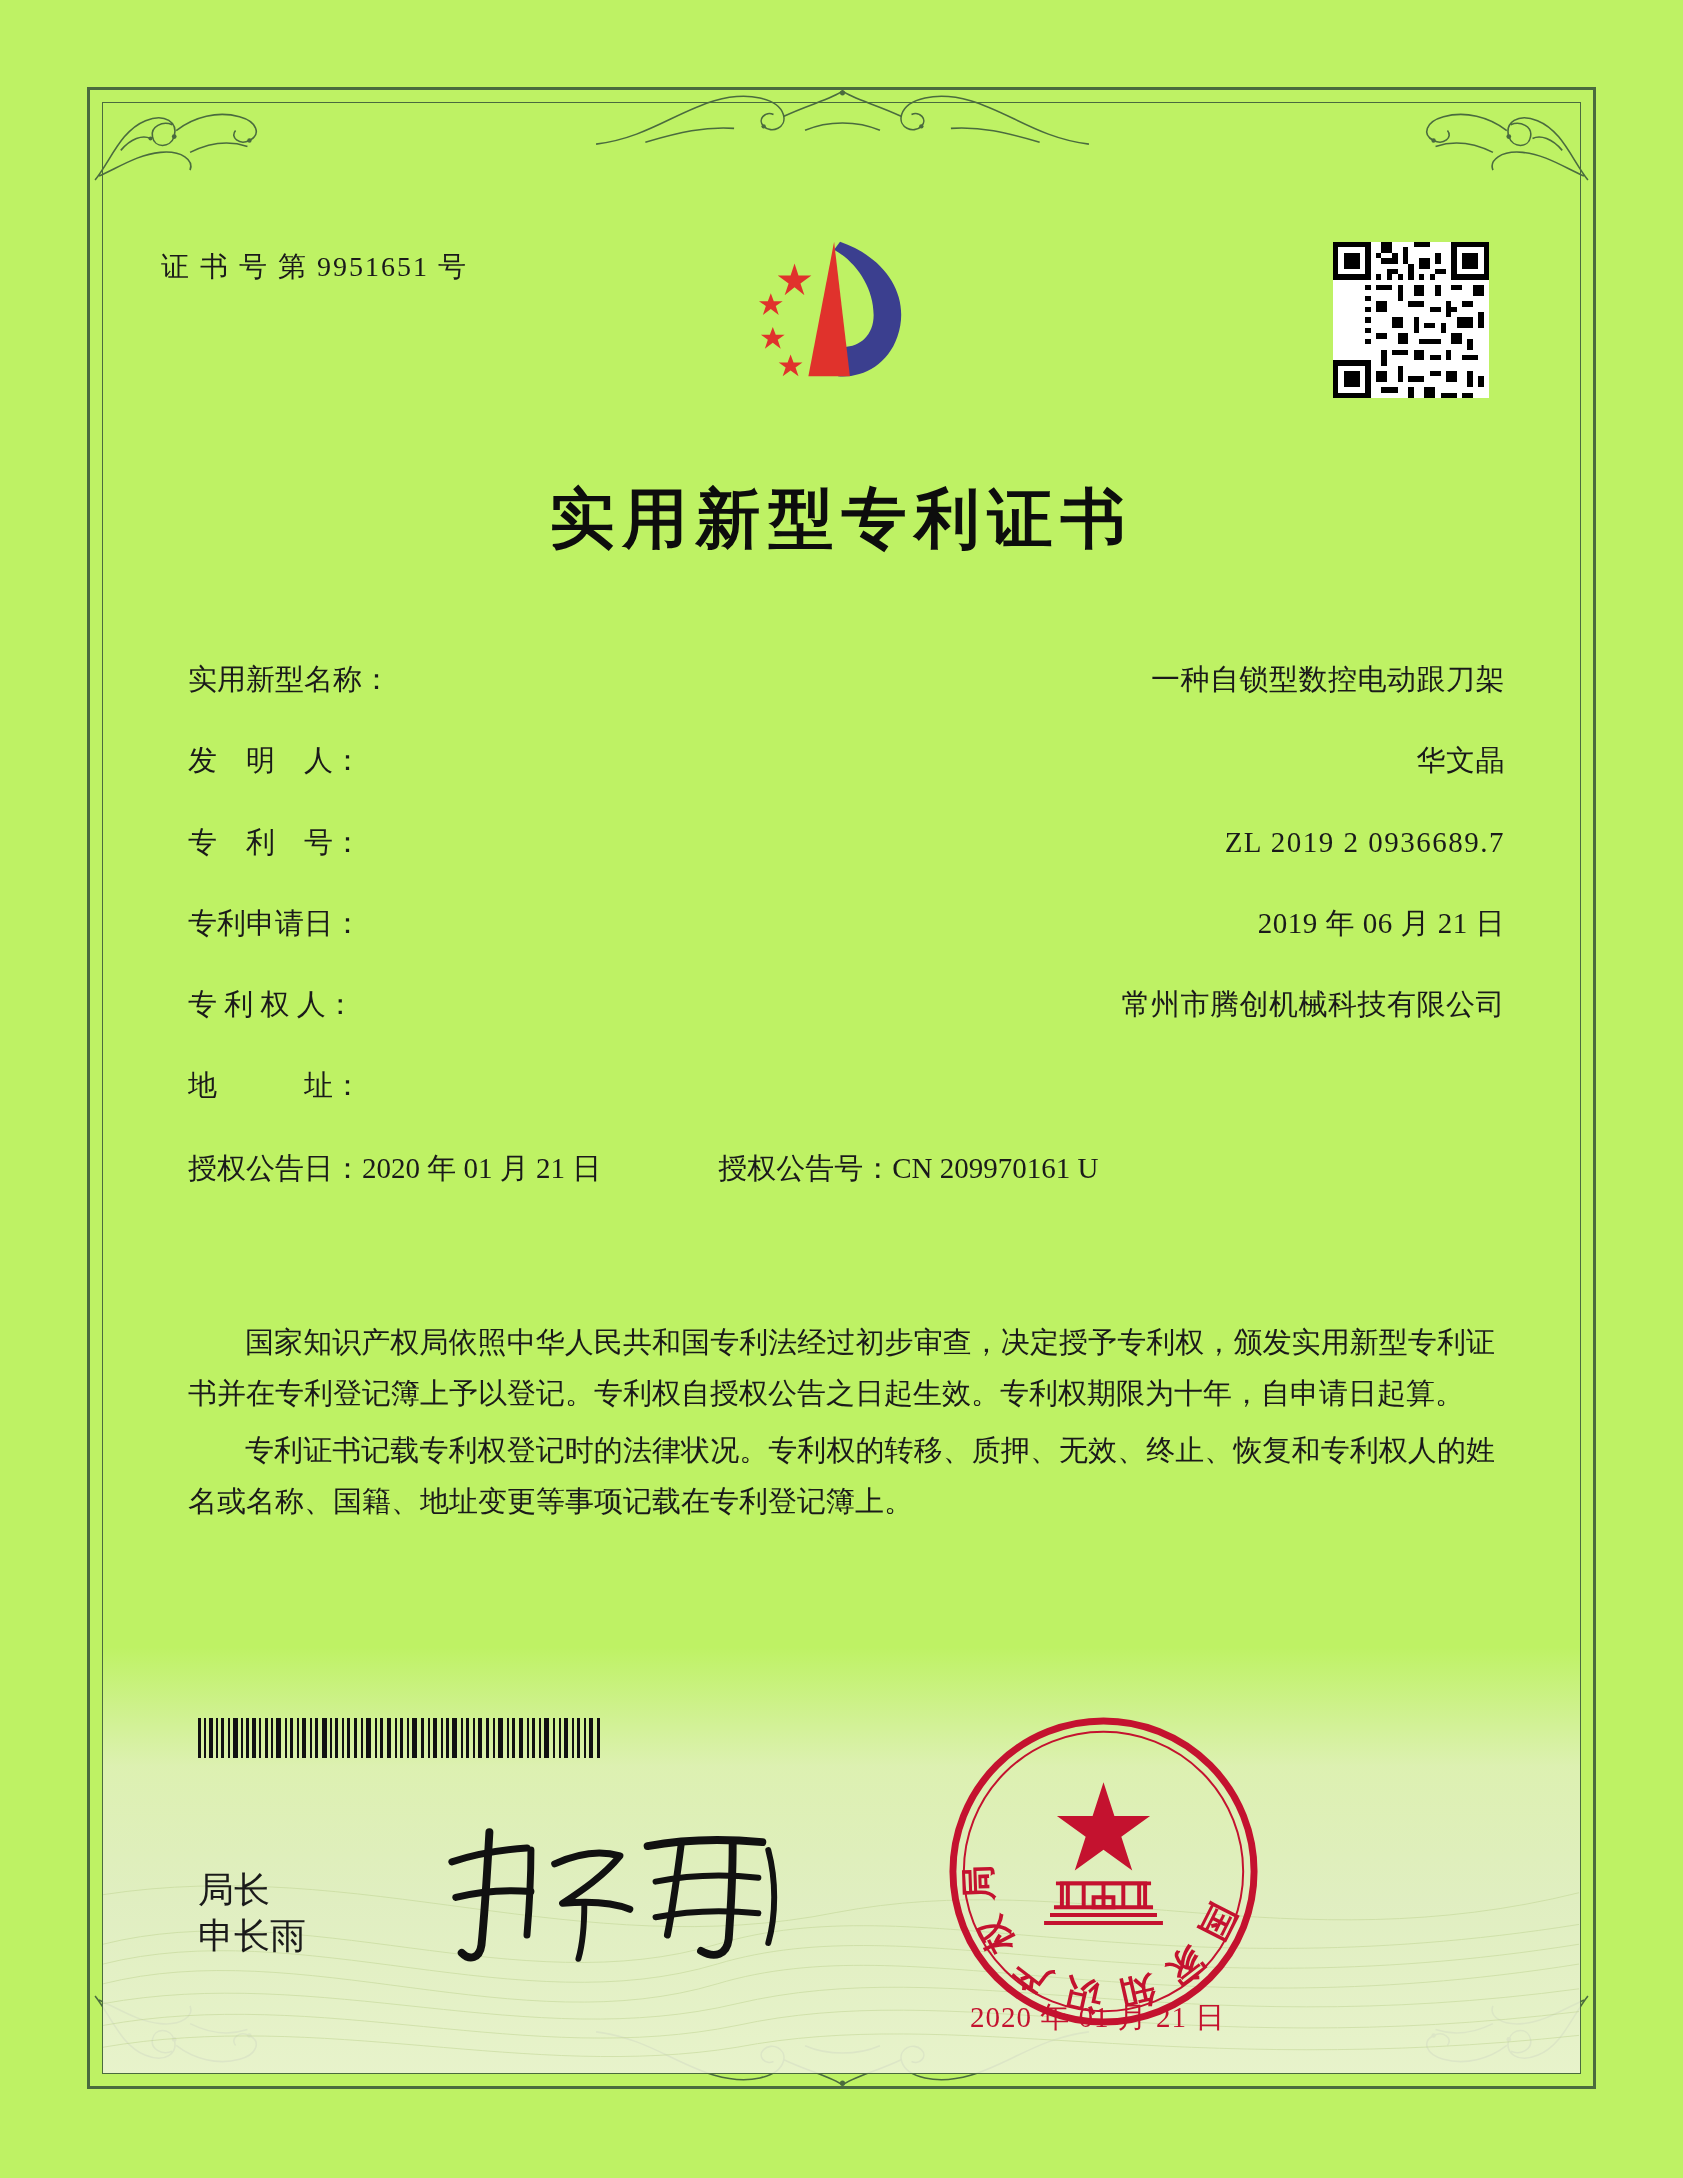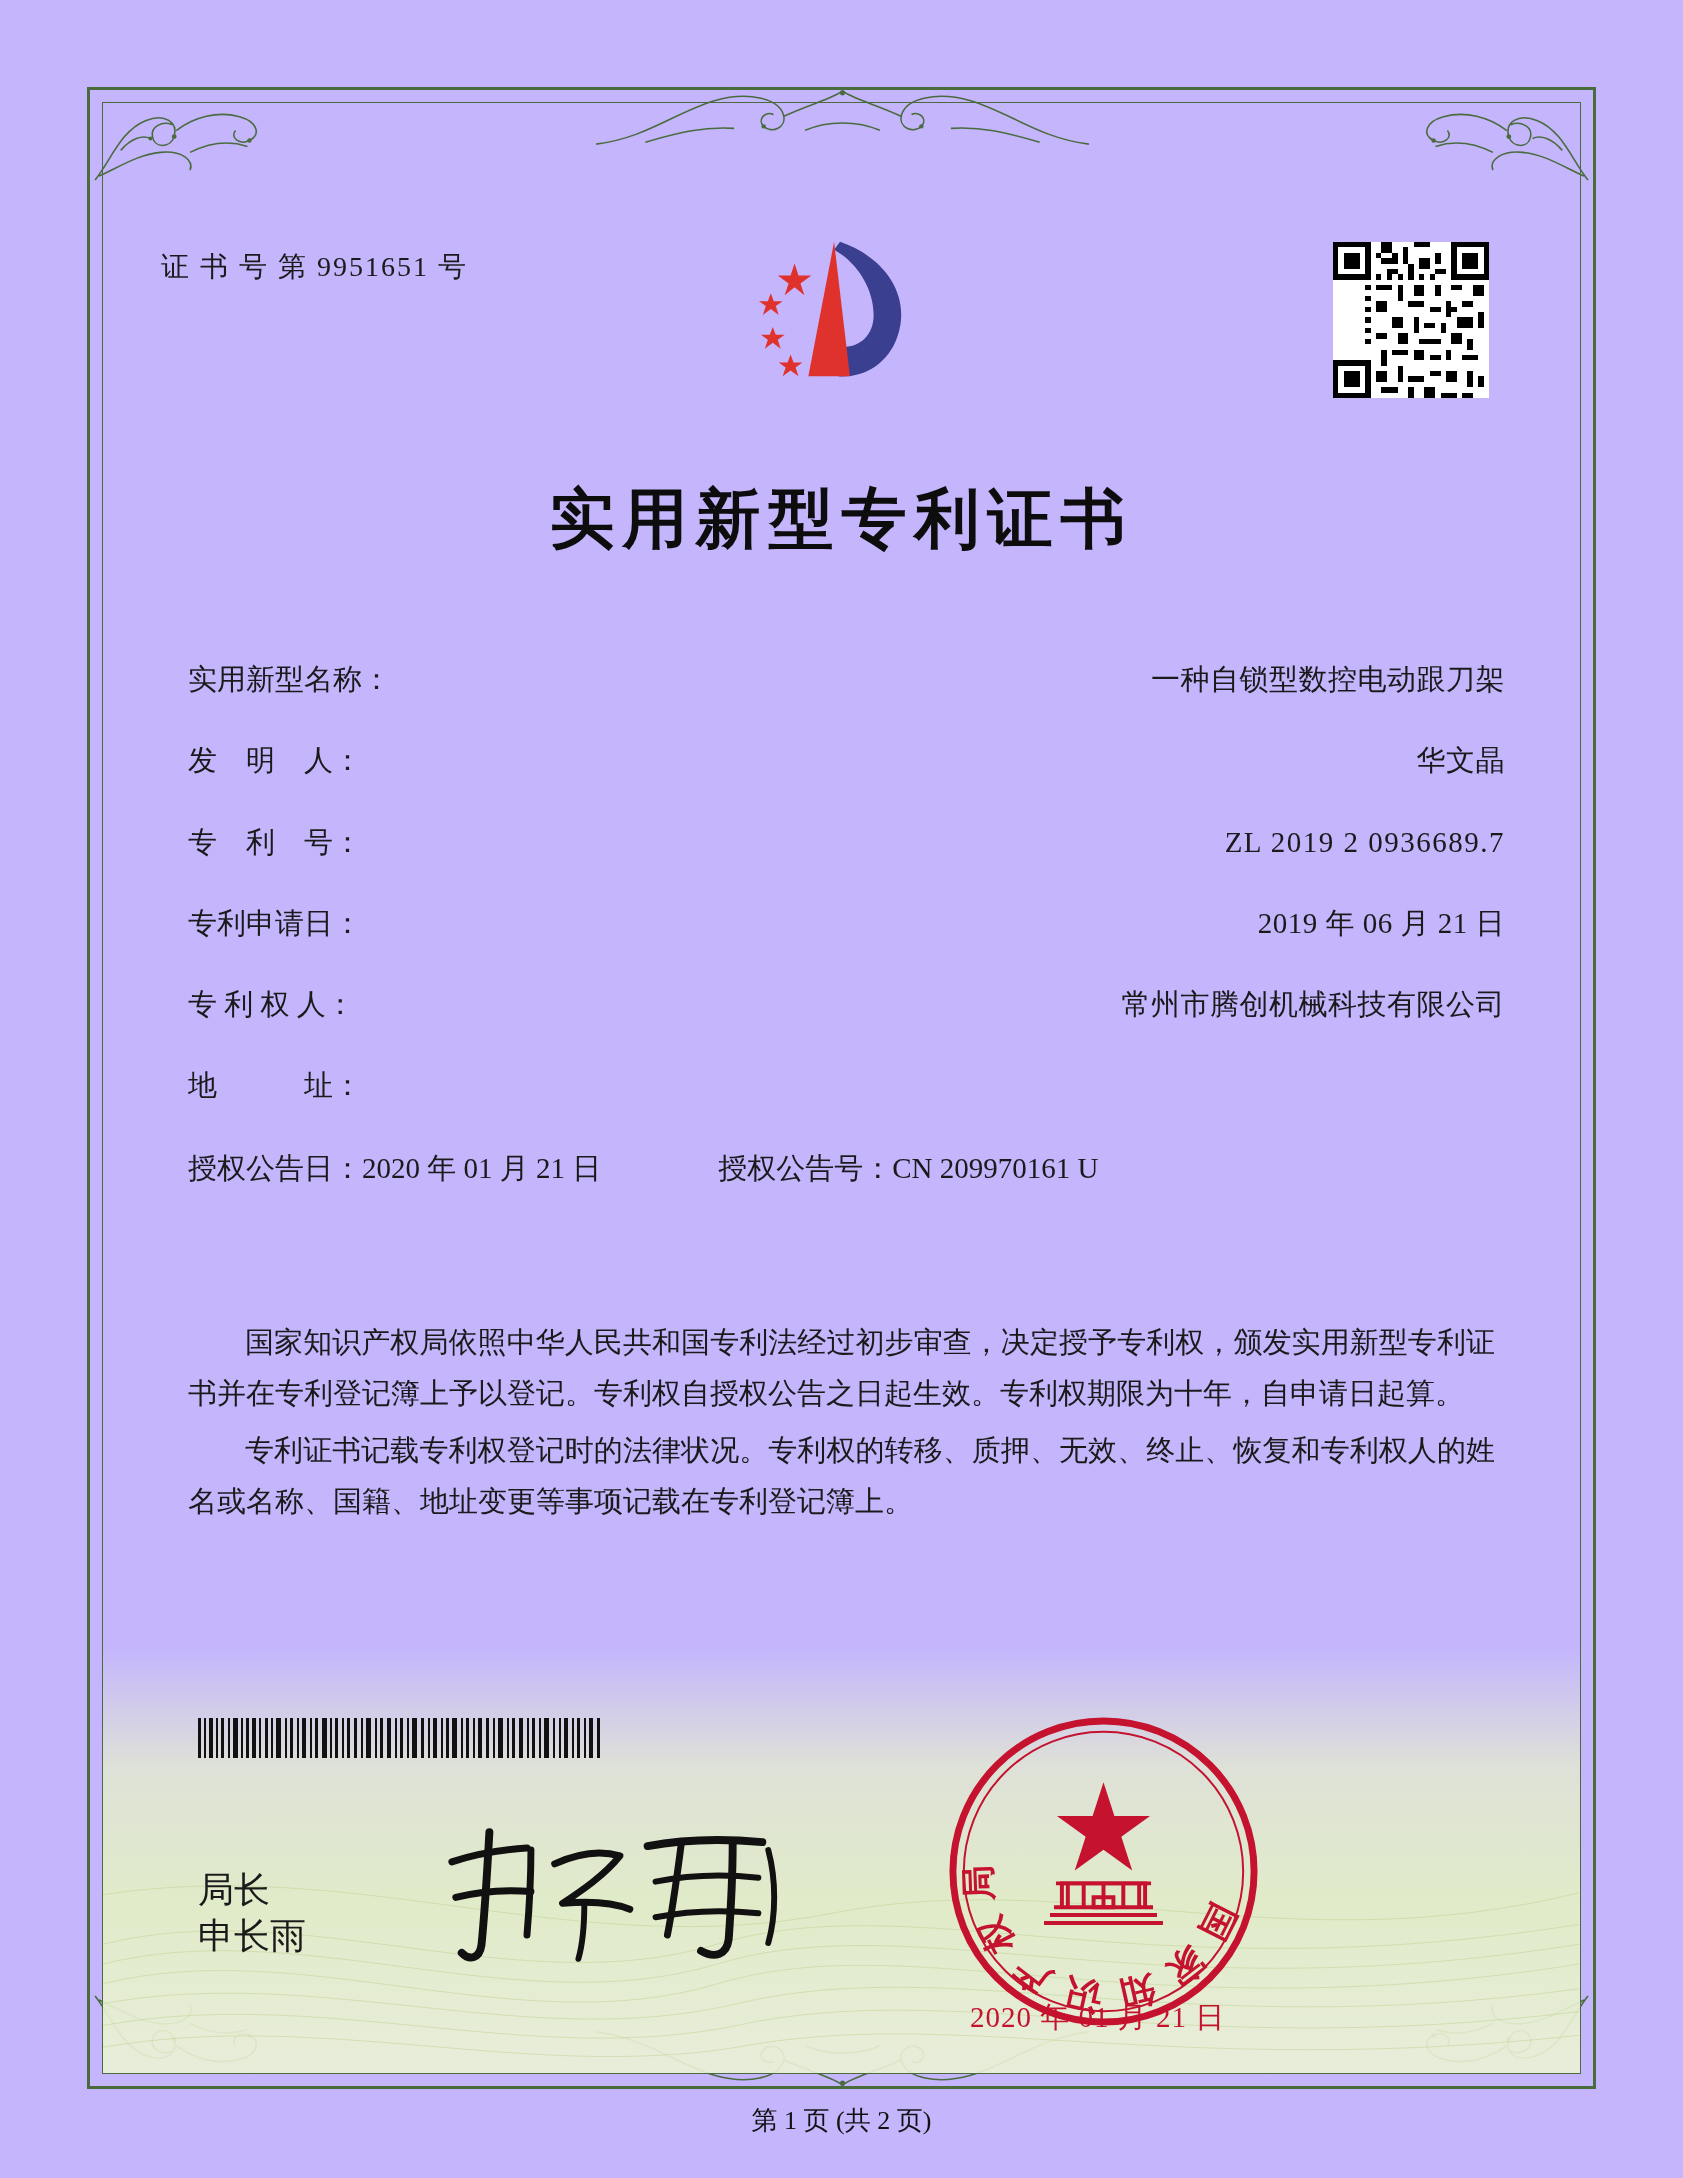--- a/index.html
+++ b/index.html
@@ -12,21 +12,21 @@
     height: 2178px;
     font-family: "Liberation Serif", "DejaVu Serif", serif;
     color: #1a1a1a;
     overflow: hidden;
   }
 
   .page {
     position: relative;
     width: 1683px;
     height: 2178px;
-    background: #c4b5fd;
+    background: #bef264;
     box-sizing: border-box;
   }
 
   
   .frame-outer {
     position: absolute;
     left: 87px;
     top: 87px;
     right: 87px;
     bottom: 89px;
@@ -598,16 +598,15 @@
 
     <defs>
       <path id="sealArc" d="M 160 160 m -114 0 a 114 114 0 1 1 228 0" transform="rotate(180 160 160)"></path>
     </defs>
     <text font-family="'DejaVu Serif','Liberation Serif',serif" font-size="36" font-weight="bold" fill="#c4122f" letter-spacing="14">
       <textPath href="#sealArc" startOffset="8%">国家知识产权局</textPath>
     </text>
   </svg>
   <div class="seal-date">2020 年 01 月 21 日</div>
 
-  <div class="footer">第 1 页 (共 2 页)</div>
 
 </div>
 
 
 </body></html>

